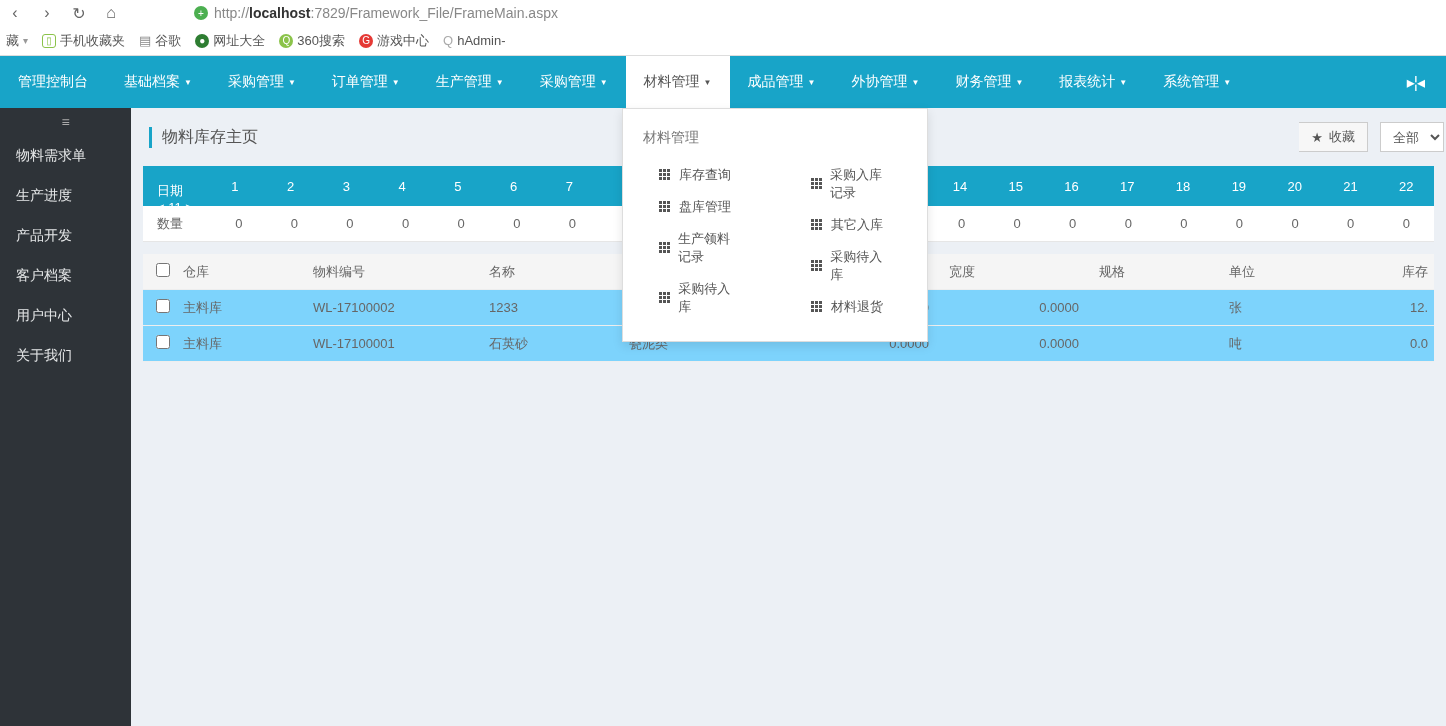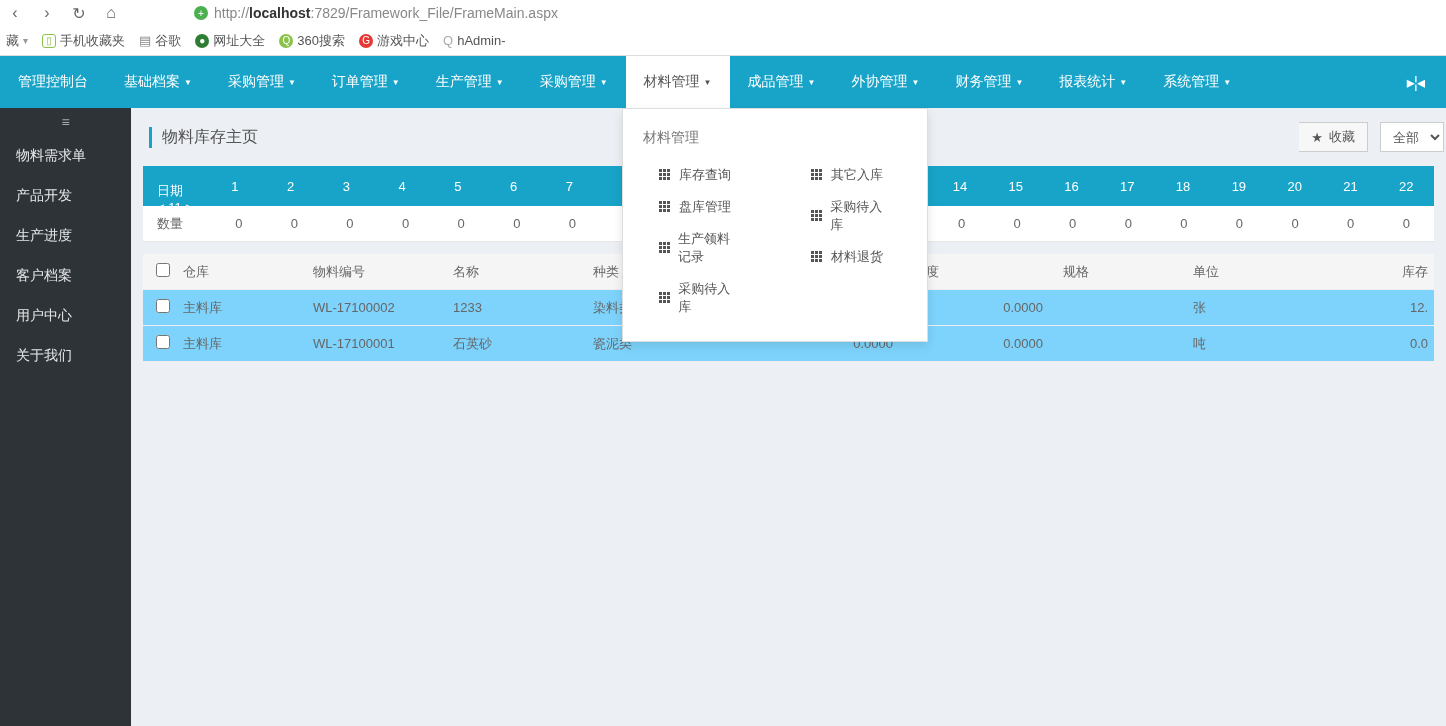--- a/index.html
+++ b/index.html
@@ -64,21 +64,21 @@
 .qtybar .cell { flex:1; text-align:center; }
 
 
 .grid { margin:12px 12px 0 12px; background:#7dd3fc; font-size:13px; color:#666; }
 .grid .row { display:flex; align-items:center; border-bottom:1px solid #eee; min-height:36px; }
 .grid .row.header { background:#f5f5f5; color:#666; }
 .grid .cb { width:40px; text-align:center; }
 .grid input[type=checkbox] { width:14px; height:14px; }
 .col-wh { width:130px; }
 .col-code { width:140px; }
-.col-name { width:140px; }
+.col-name { width:140px;margin-left:36px; }
 .col-kind { width:160px; }
 .col-w1 { width:160px; text-align:right; padding-right:20px; }
 .col-w2 { width:150px; text-align:right; padding-right:20px; }
 .col-spec { width:130px; }
 .col-unit { width:130px; }
 .col-stock { flex:1; text-align:right; padding-right:6px; }
 
 </style>
 </head>
 <body>
@@ -244,20 +244,34 @@
               <i></i>
               <i></i>
               <i></i>
               <i></i>
               <i></i>
               <i></i>
               <i></i>
               <i></i>
               <i></i>
             </span>
+            <span>采购入库记录</span>
+          </div>
+        <div class="dd-item">
+            <span class="grid-icn">
+              <i></i>
+              <i></i>
+              <i></i>
+              <i></i>
+              <i></i>
+              <i></i>
+              <i></i>
+              <i></i>
+              <i></i>
+            </span>
             <span>其它入库</span>
           </div>
         <div class="dd-item">
             <span class="grid-icn">
               <i></i>
               <i></i>
               <i></i>
               <i></i>
               <i></i>
               <i></i>
@@ -283,22 +297,22 @@
           </div>
       </div>
     </div>
   </div>
 </div>
 
 <div class="app">
   <div class="sidebar">
     <div class="ham">≡</div>
     <div class="sitem">物料需求单</div>
+    <div class="sitem">生产进度</div>
     <div class="sitem">产品开发</div>
-    <div class="sitem">生产进度</div>
     <div class="sitem">客户档案</div>
     <div class="sitem">用户中心</div>
     <div class="sitem">关于我们</div>
   </div>
 
   <div class="main">
     <div class="page-head">
       <div class="title">物料库存主页</div>
       <div class="right">
         <div class="btn" style="border-left:none;border-top-left-radius:0;border-bottom-left-radius:0;">

